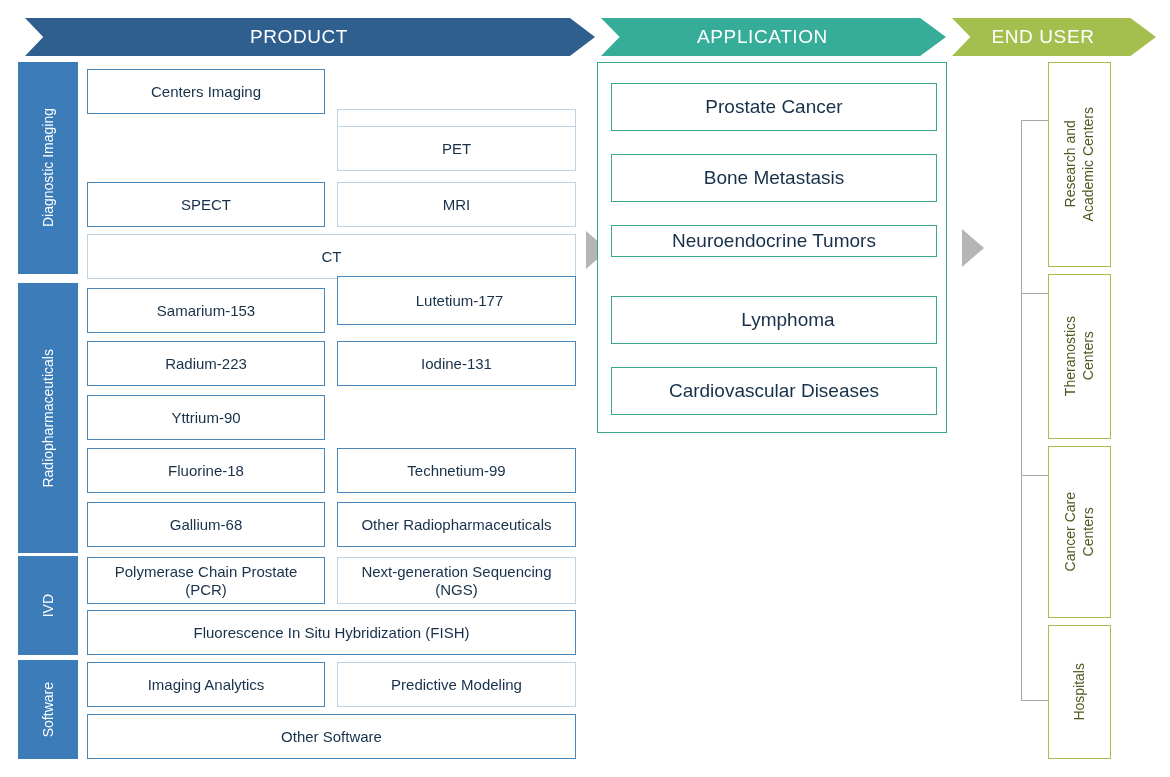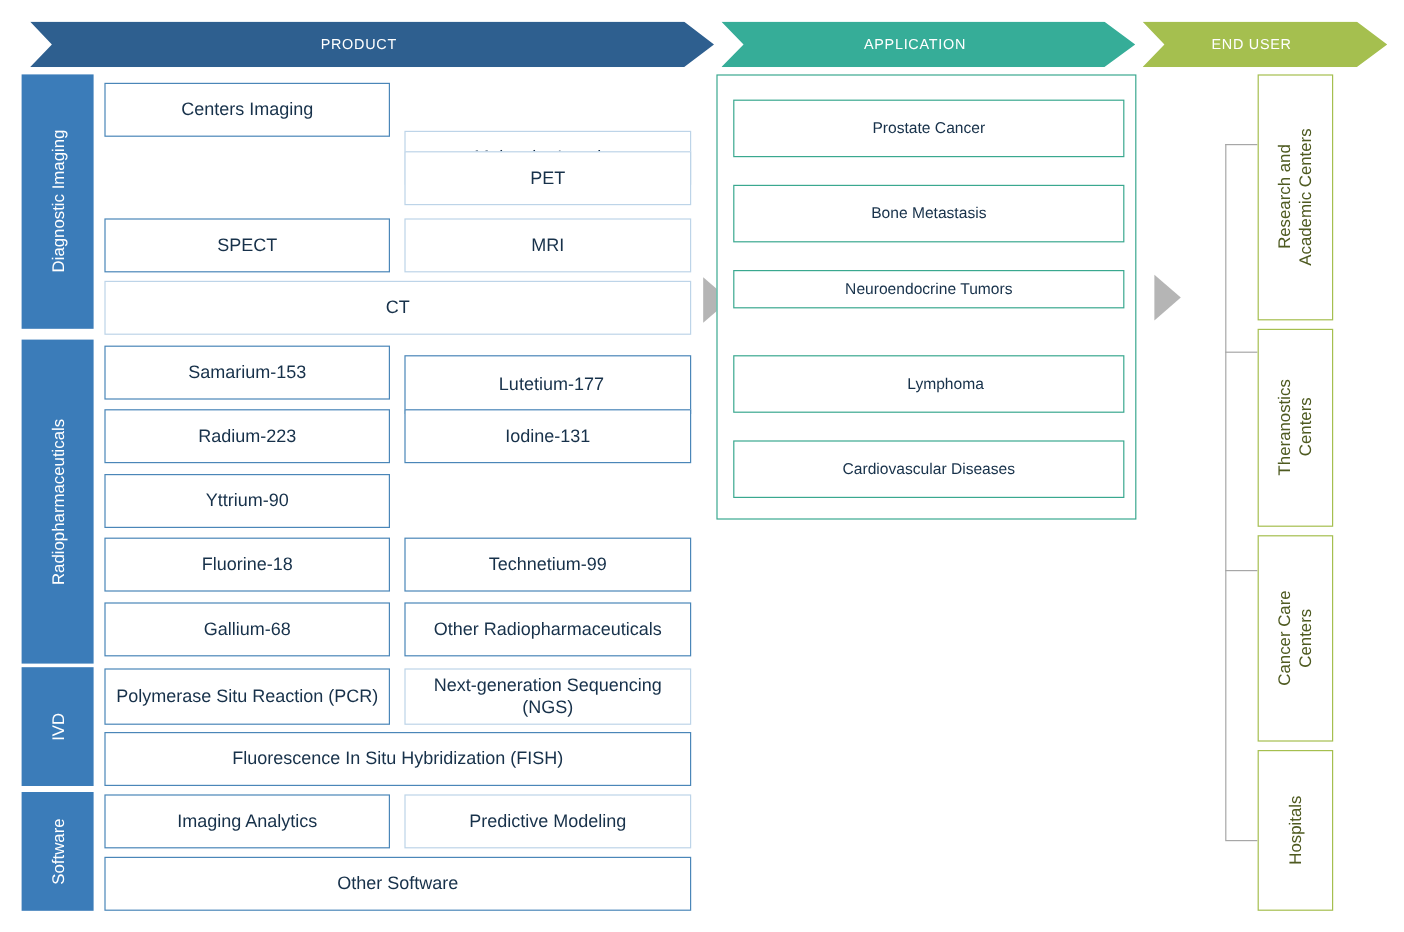--- a/index.html
+++ b/index.html
@@ -19,21 +19,21 @@
   }
 
   
   .banner {
     position: absolute;
     height: 38px;
     display: flex;
     align-items: center;
     justify-content: center;
     color: #ffffff;
-    font-size: 12px;
+    font-size: 19px;
     letter-spacing: 0.6px;
     box-sizing: border-box;
   }
   .banner-label { pointer-events: none; }
 
   .banner-product {
     left: 25px;
     top: 18px;
     width: 570px;
     background: #2e5f8f;
@@ -110,21 +110,21 @@
   .abox {
     position: absolute;
     box-sizing: border-box;
     background: #ffffff;
     border: 1.6px solid #3aa88f;
     display: flex;
     align-items: center;
     justify-content: center;
     text-align: center;
     color: #17314a;
-    font-size: 13px;
+    font-size: 19px;
     line-height: 1.15;
     padding: 2px 6px;
   }
 
   
   .ebox {
     position: absolute;
     left: 1048px;
     width: 63px;
     box-sizing: border-box;
@@ -217,21 +217,21 @@
       <span>MRI</span>
     </div>
 
   <div class="pbox light" style="left:87px;  top:234px; width:489px; height:45px;">
       <span>CT</span>
     </div>
 
   <div class="pbox" style="left:87px;  top:288px; width:238px; height:45px;">
       <span>Samarium-153</span>
     </div>
-  <div class="pbox" style="left:337px; top:296px; width:239px; height:49px;padding-left:12px;">
+  <div class="pbox" style="left:337px; top:276px; width:239px; height:49px;padding-left:12px;">
       <span>Lutetium-177</span>
     </div>
 
   <div class="pbox" style="left:87px;  top:341px; width:238px; height:45px;">
       <span>Radium-223</span>
     </div>
   <div class="pbox" style="left:337px; top:341px; width:239px; height:45px;">
       <span>Iodine-131</span>
     </div>
 
@@ -247,21 +247,21 @@
     </div>
 
   <div class="pbox" style="left:87px;  top:502px; width:238px; height:45px;">
       <span>Gallium-68</span>
     </div>
   <div class="pbox" style="left:337px; top:502px; width:239px; height:45px;">
       <span>Other Radiopharmaceuticals</span>
     </div>
 
   <div class="pbox" style="left:87px;  top:557px; width:238px; height:47px;">
-      <span>Polymerase Situ Reaction (PCR)</span>
+      <span>Polymerase Chain Prostate (PCR)</span>
     </div>
   <div class="pbox light" style="left:337px; top:557px; width:239px; height:47px;">
       <span>Next-generation Sequencing (NGS)</span>
     </div>
   <div class="pbox" style="left:87px;  top:610px; width:489px; height:45px;">
       <span>Fluorescence In Situ Hybridization (FISH)</span>
     </div>
 
   <div class="pbox" style="left:87px;  top:662px; width:238px; height:45px;">
       <span>Imaging Analytics</span>

